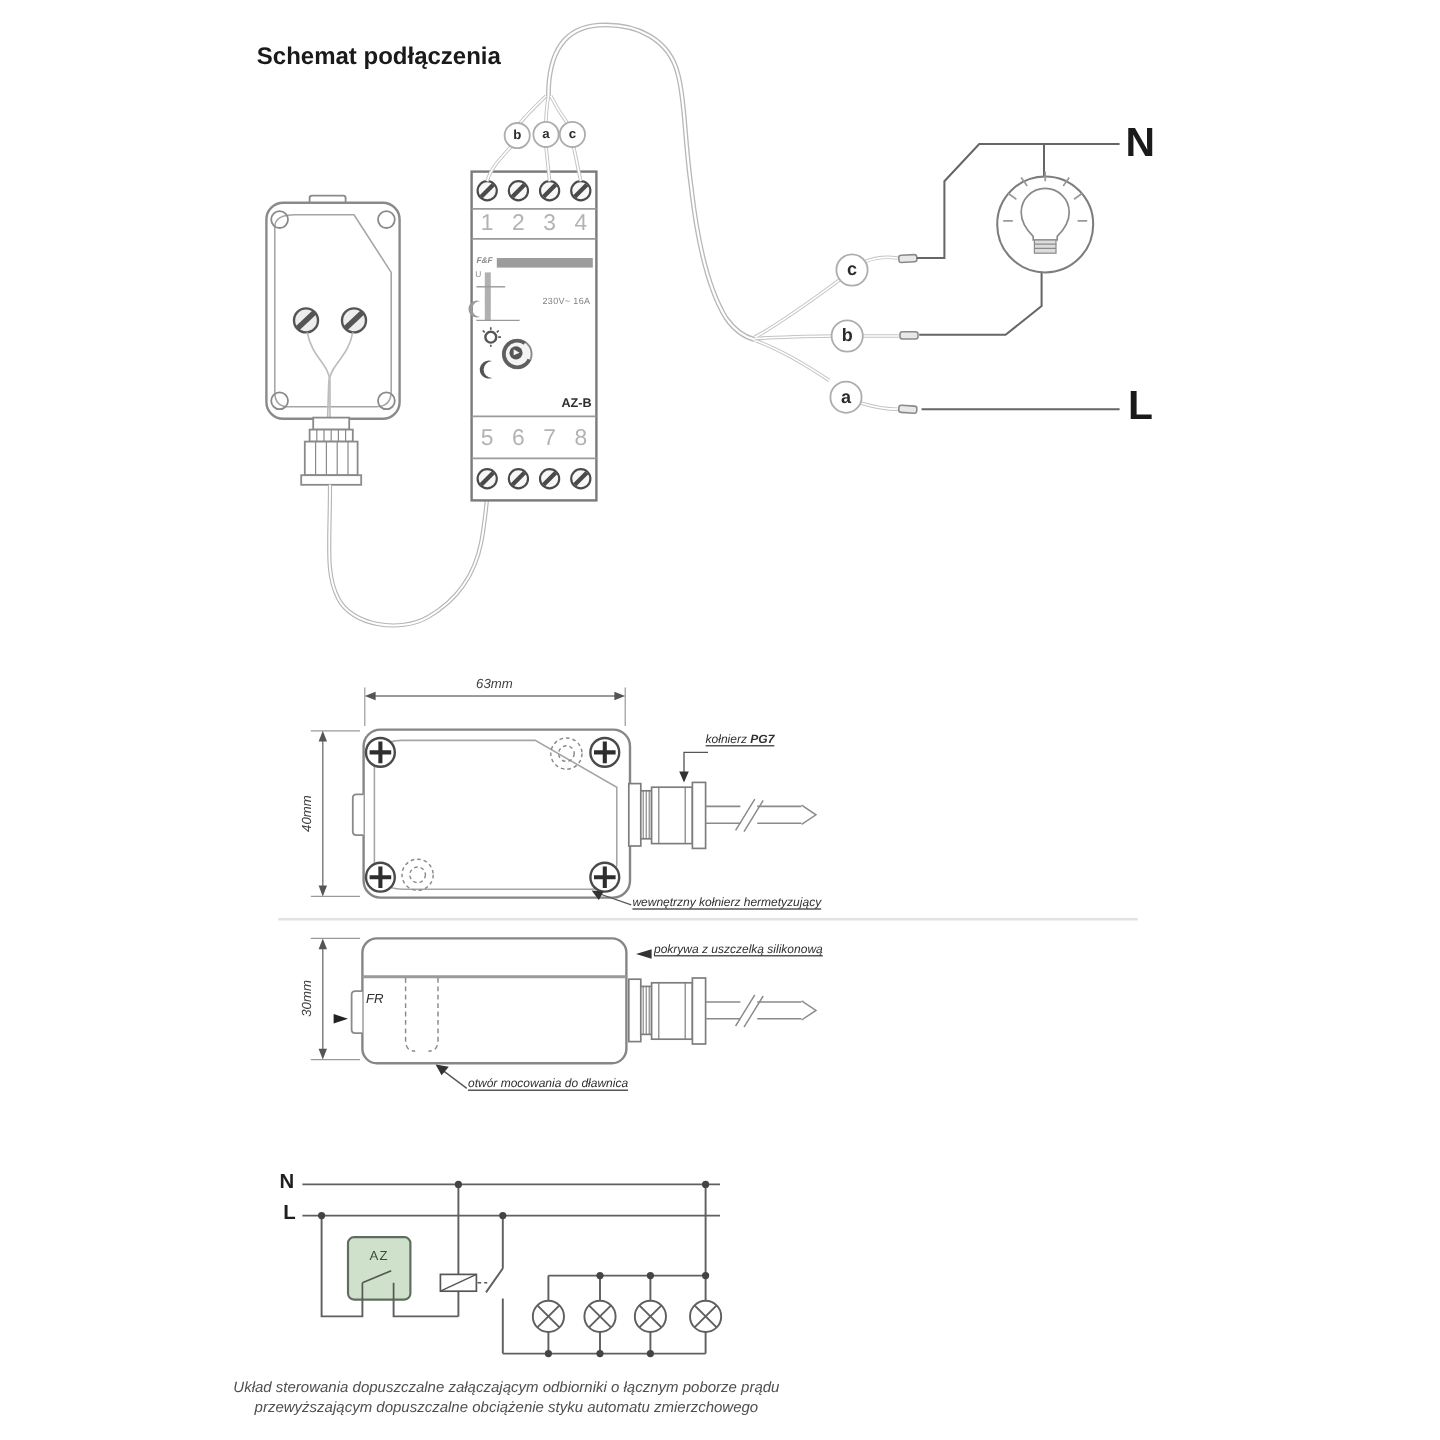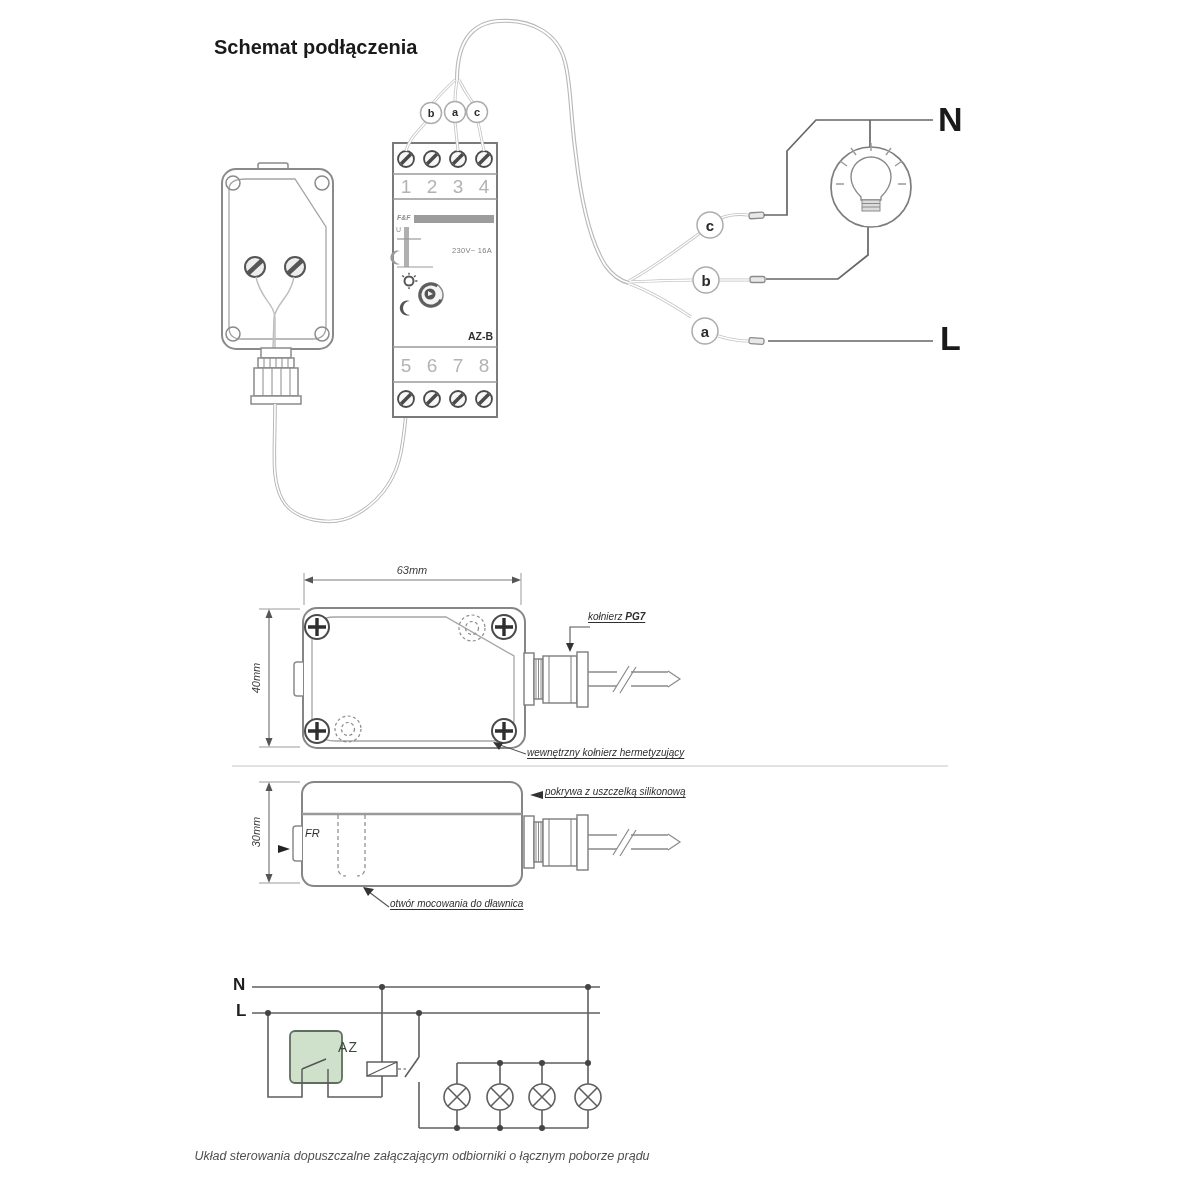--- a/index.html
+++ b/index.html
@@ -16,21 +16,21 @@
   .usym{font-size:7px;color:#8d8d8d;}
   .rating{font-size:7.5px;color:#808080;letter-spacing:.3px;}
   .model{font-size:10.5px;font-weight:bold;color:#2f2f2f;}
   .mains{font-size:34px;font-weight:600;color:#1a1a1a;}
   .dim{font-size:11px;font-style:italic;color:#3f3f3f;}
   .rot{transform:translate(-50%,-50%) rotate(-90deg);}
   .callout{font-size:10px;font-style:italic;color:#2f2f2f;text-decoration:underline;
            text-underline-offset:2px;}
   .fr{font-size:11px;font-style:italic;color:#2f2f2f;}
   .nl2{font-size:17px;font-weight:bold;color:#1f1f1f;}
-  .az{font-size:14px;color:#3c4b3c;letter-spacing:1px;margin-left:32px;}
+  .az{font-size:11px;color:#3c4b3c;letter-spacing:1px;}
   .caption{position:absolute;left:172px;top:1148px;width:500px;text-align:center;
            font-size:12.5px;font-style:italic;color:#4f4f4f;line-height:1.35;}
 </style>
 </head>
 <body>
 
 <div class="canvas">
 
 <svg class="art" viewBox="0 0 1200 1200">
 
@@ -336,15 +336,16 @@
 <div class="t fr" style="left:274px;top:827px;margin-left:31px;">FR</div>
 <div class="t callout" style="left:545px;top:786px;text-decoration:underline;">pokrywa z uszczelką silikonową</div>
 <div class="t callout" style="left:390px;top:898px;">otwór mocowania do dławnica</div>
 
 <div class="t nl2" style="left:233px;top:975px;">N</div>
 <div class="t nl2" style="left:236px;top:1001px;">L</div>
 <div class="t az c" style="left:316px;top:1047px;">AZ</div>
 
 <div class="caption">
   <div>Układ sterowania dopuszczalne załączającym odbiorniki o łącznym poborze prądu</div>
+  <div>przewyższającym dopuszczalne obciążenie styku automatu zmierzchowego</div>
 </div>
 
 </div>
 
 </body></html>

